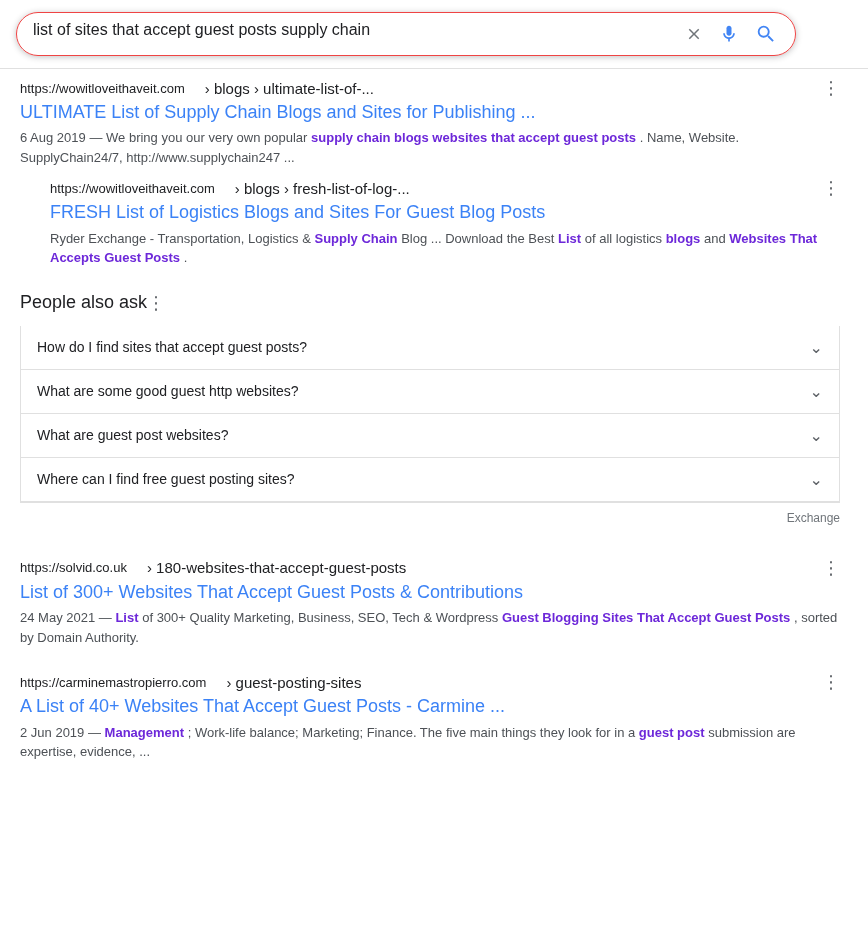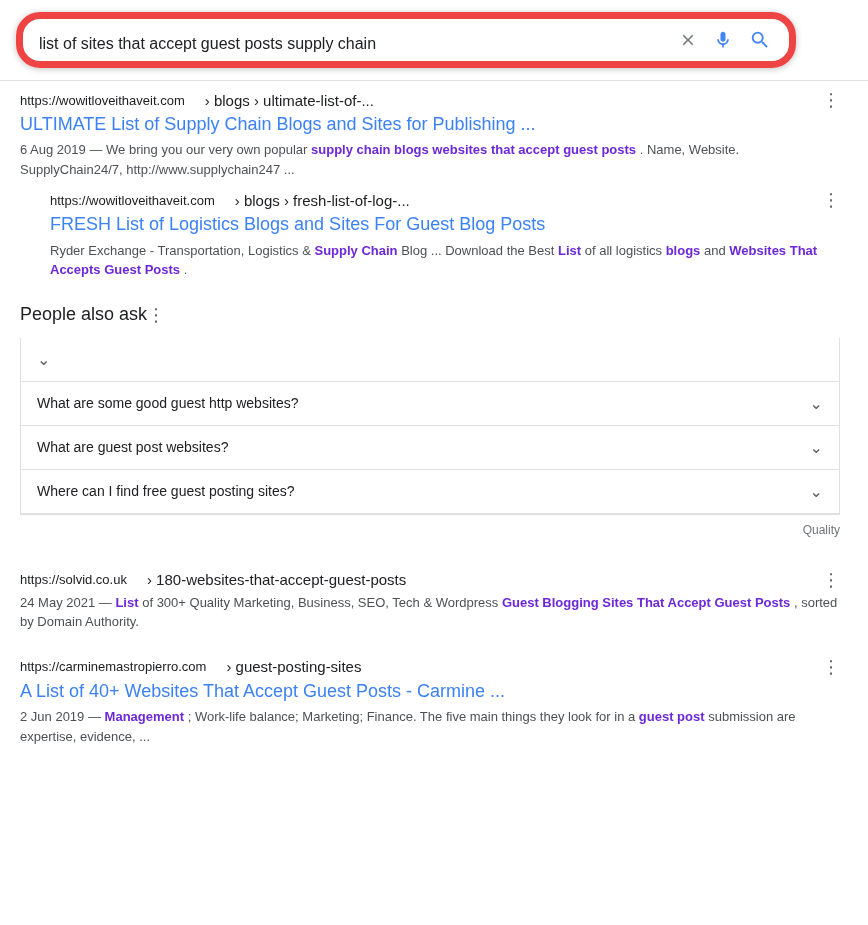--- a/index.html
+++ b/index.html
@@ -12,22 +12,22 @@
 
     
     .search-bar-container {
       padding: 12px 16px;
       border-bottom: 1px solid #e0e0e0;
       display: flex;
       align-items: center;
     }
     .search-bar {
       display: flex;
-      align-items: flex-end;
-      border: 7px solid #ef4444;
+      align-items: flex-start;
+      border: 1px solid #ef4444;
       border-radius: 24px;
       padding: 8px 16px;
       width: 780px;
       max-width: 100%;
       box-shadow: 0 1px 6px rgba(32,33,36,.28);
       gap: 37px;
     }
     .search-input {
       flex: 1;
       border: none;
@@ -225,46 +225,48 @@
     </div>
   </div>
 
   <div class="paa-section">
     <div class="paa-header">
       <span class="paa-title">People also ask</span>
       <span class="paa-more-icon">⋮</span>
     </div>
 
     <div class="paa-item">
+      <span class="paa-question">How do I find sites that accept guest posts?</span>
       <span class="chevron-icon">⌄</span>
     </div>
     <div class="paa-item">
       <span class="paa-question">What are some good guest http websites?</span>
       <span class="chevron-icon">⌄</span>
     </div>
     <div class="paa-item">
       <span class="paa-question">What are guest post websites?</span>
       <span class="chevron-icon">⌄</span>
     </div>
     <div class="paa-item">
       <span class="paa-question">Where can I find free guest posting sites?</span>
       <span class="chevron-icon">⌄</span>
     </div>
 
     <div class="feedback-row">
-      <a class="feedback-link" href="#">Quality</a>
+      <a class="feedback-link" href="#">Exchange</a>
     </div>
   </div>
 
   <div class="search-result">
     <div class="result-url-row">
       <span class="result-url">https://solvid.co.uk</span>
       <span class="result-url-breadcrumb">› 180-websites-that-accept-guest-posts</span>
       <span class="more-icon">⋮</span>
     </div>
+    <a class="result-title" href="#">List of 300+ Websites That Accept Guest Posts &amp; Contributions</a>
     <div class="result-snippet">
       <span>24 May 2021</span>
       <span> — </span>
       <b>List</b>
       <span> of 300+ Quality Marketing, Business, SEO, Tech &amp; Wordpress </span>
       <b>Guest Blogging Sites That Accept Guest Posts</b>
       <span>, sorted by Domain Authority.</span>
     </div>
   </div>
 

